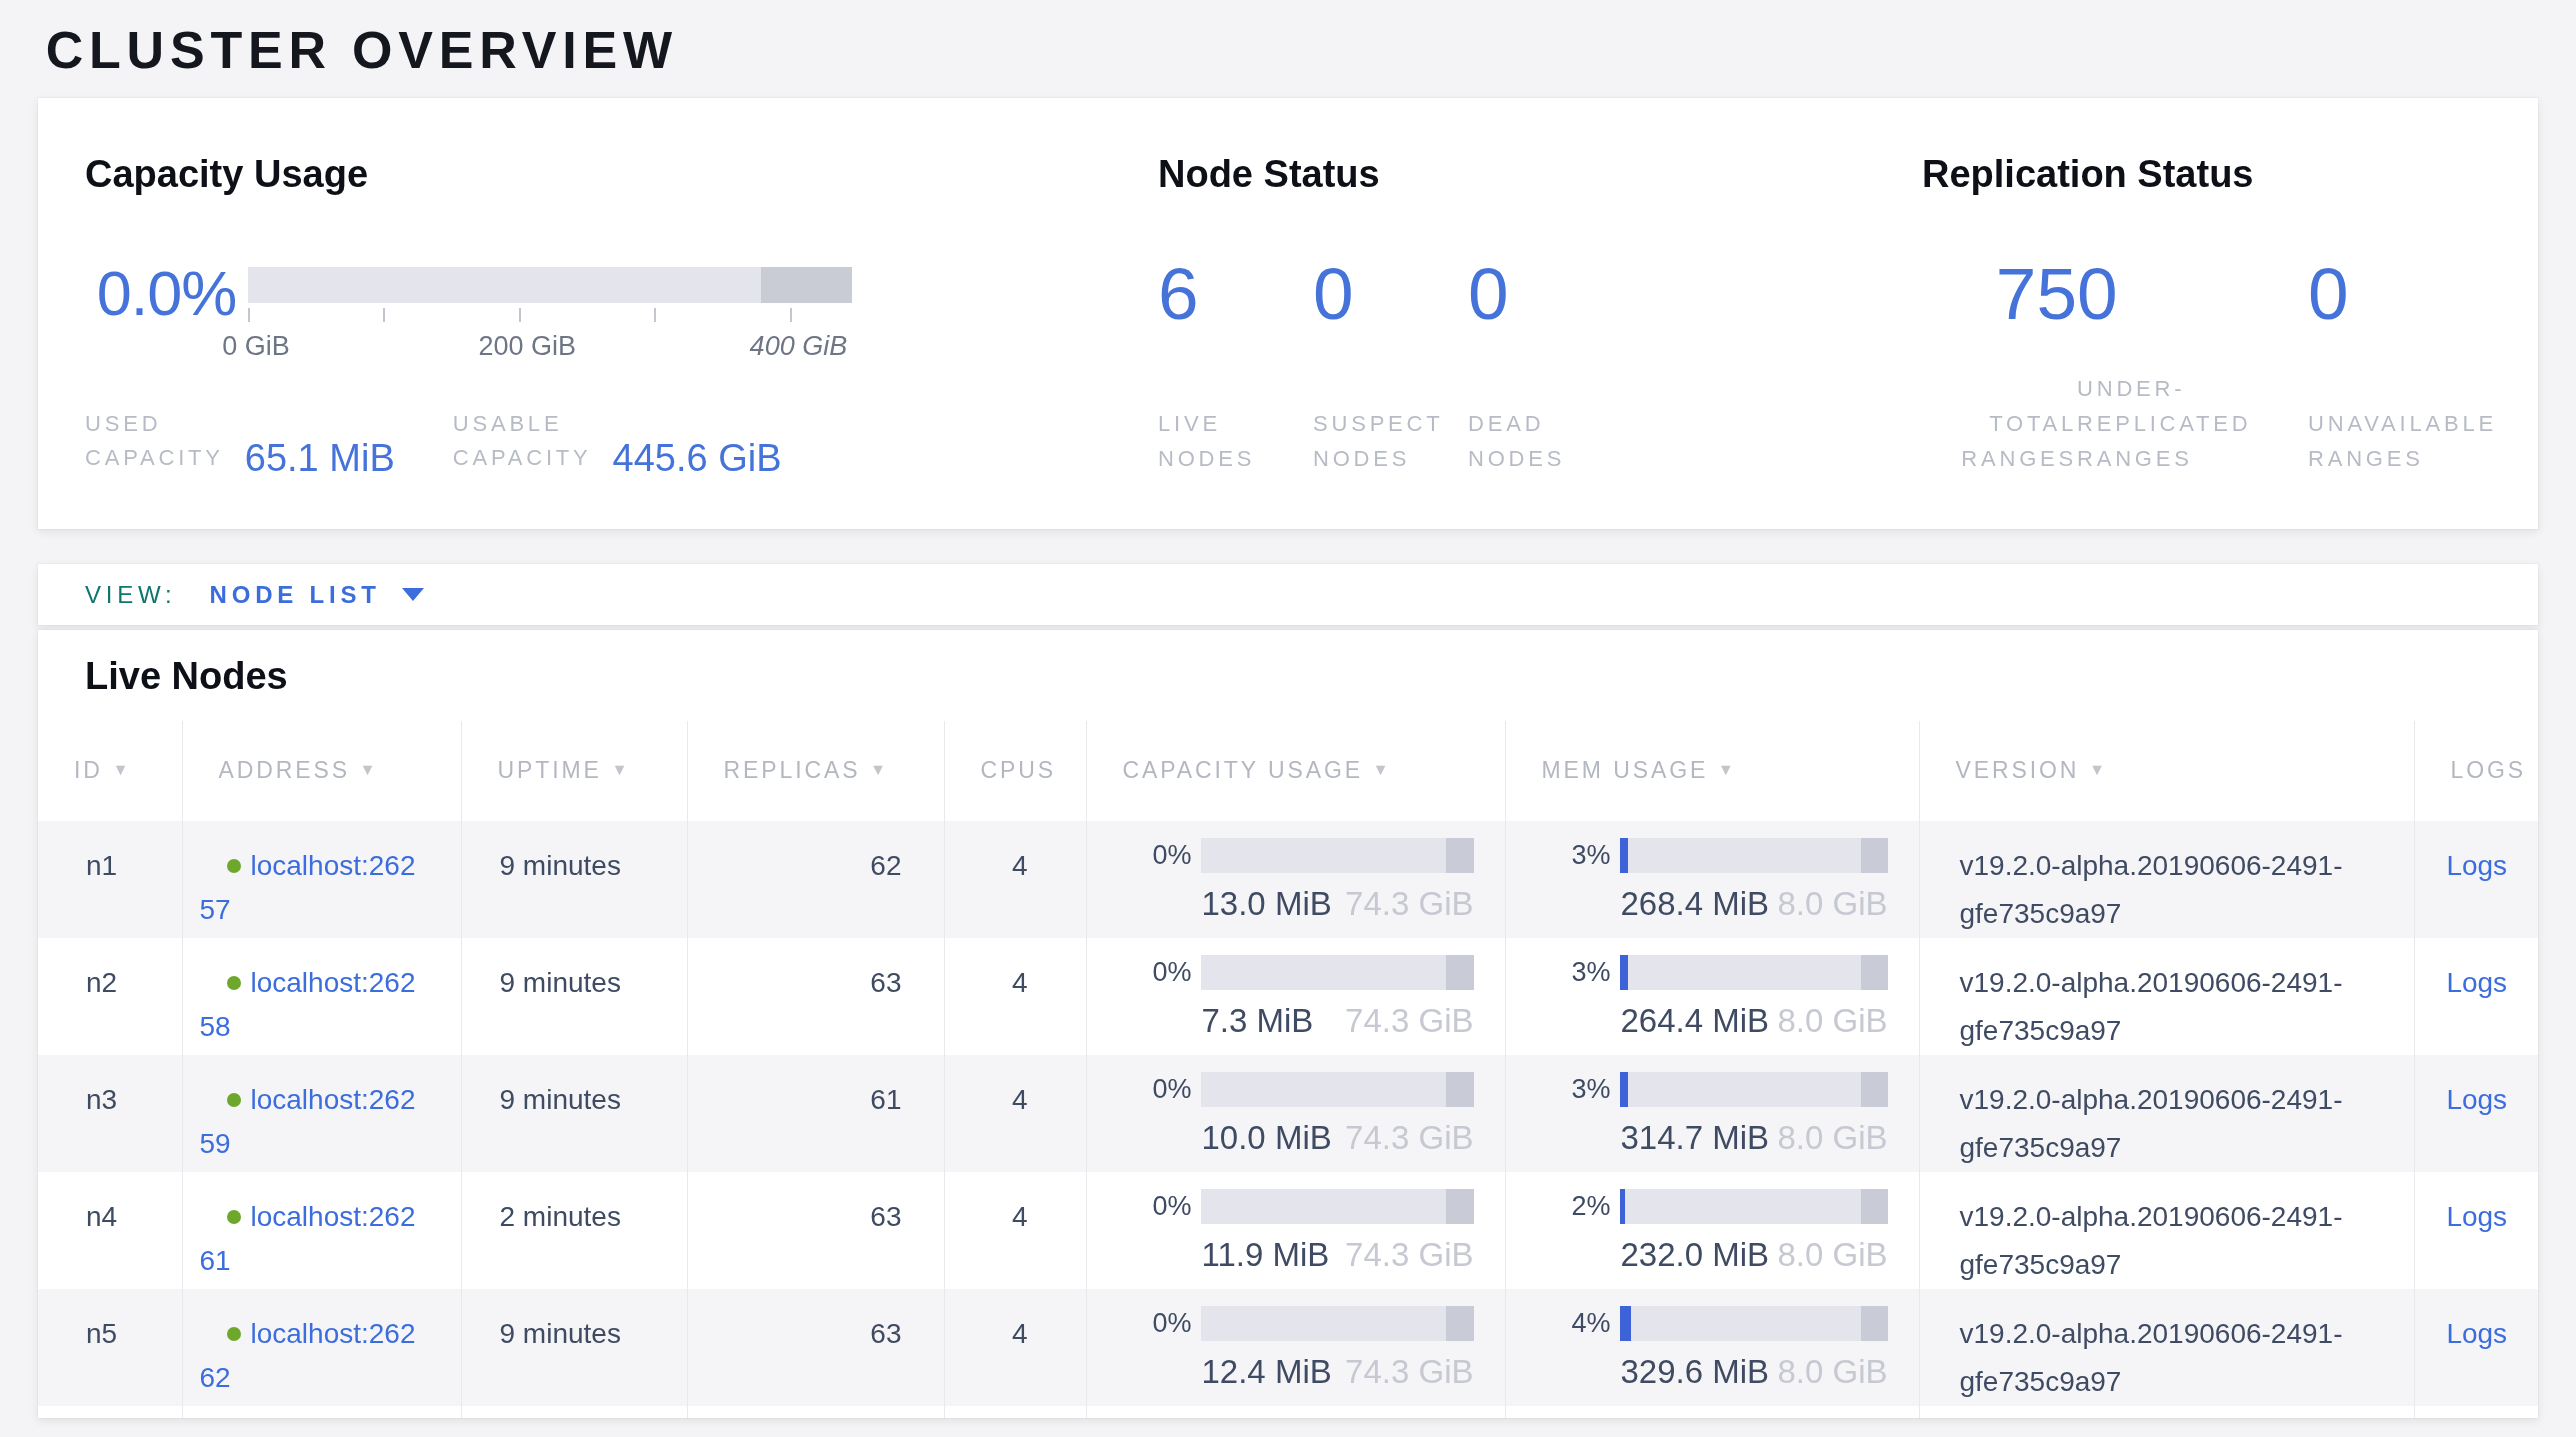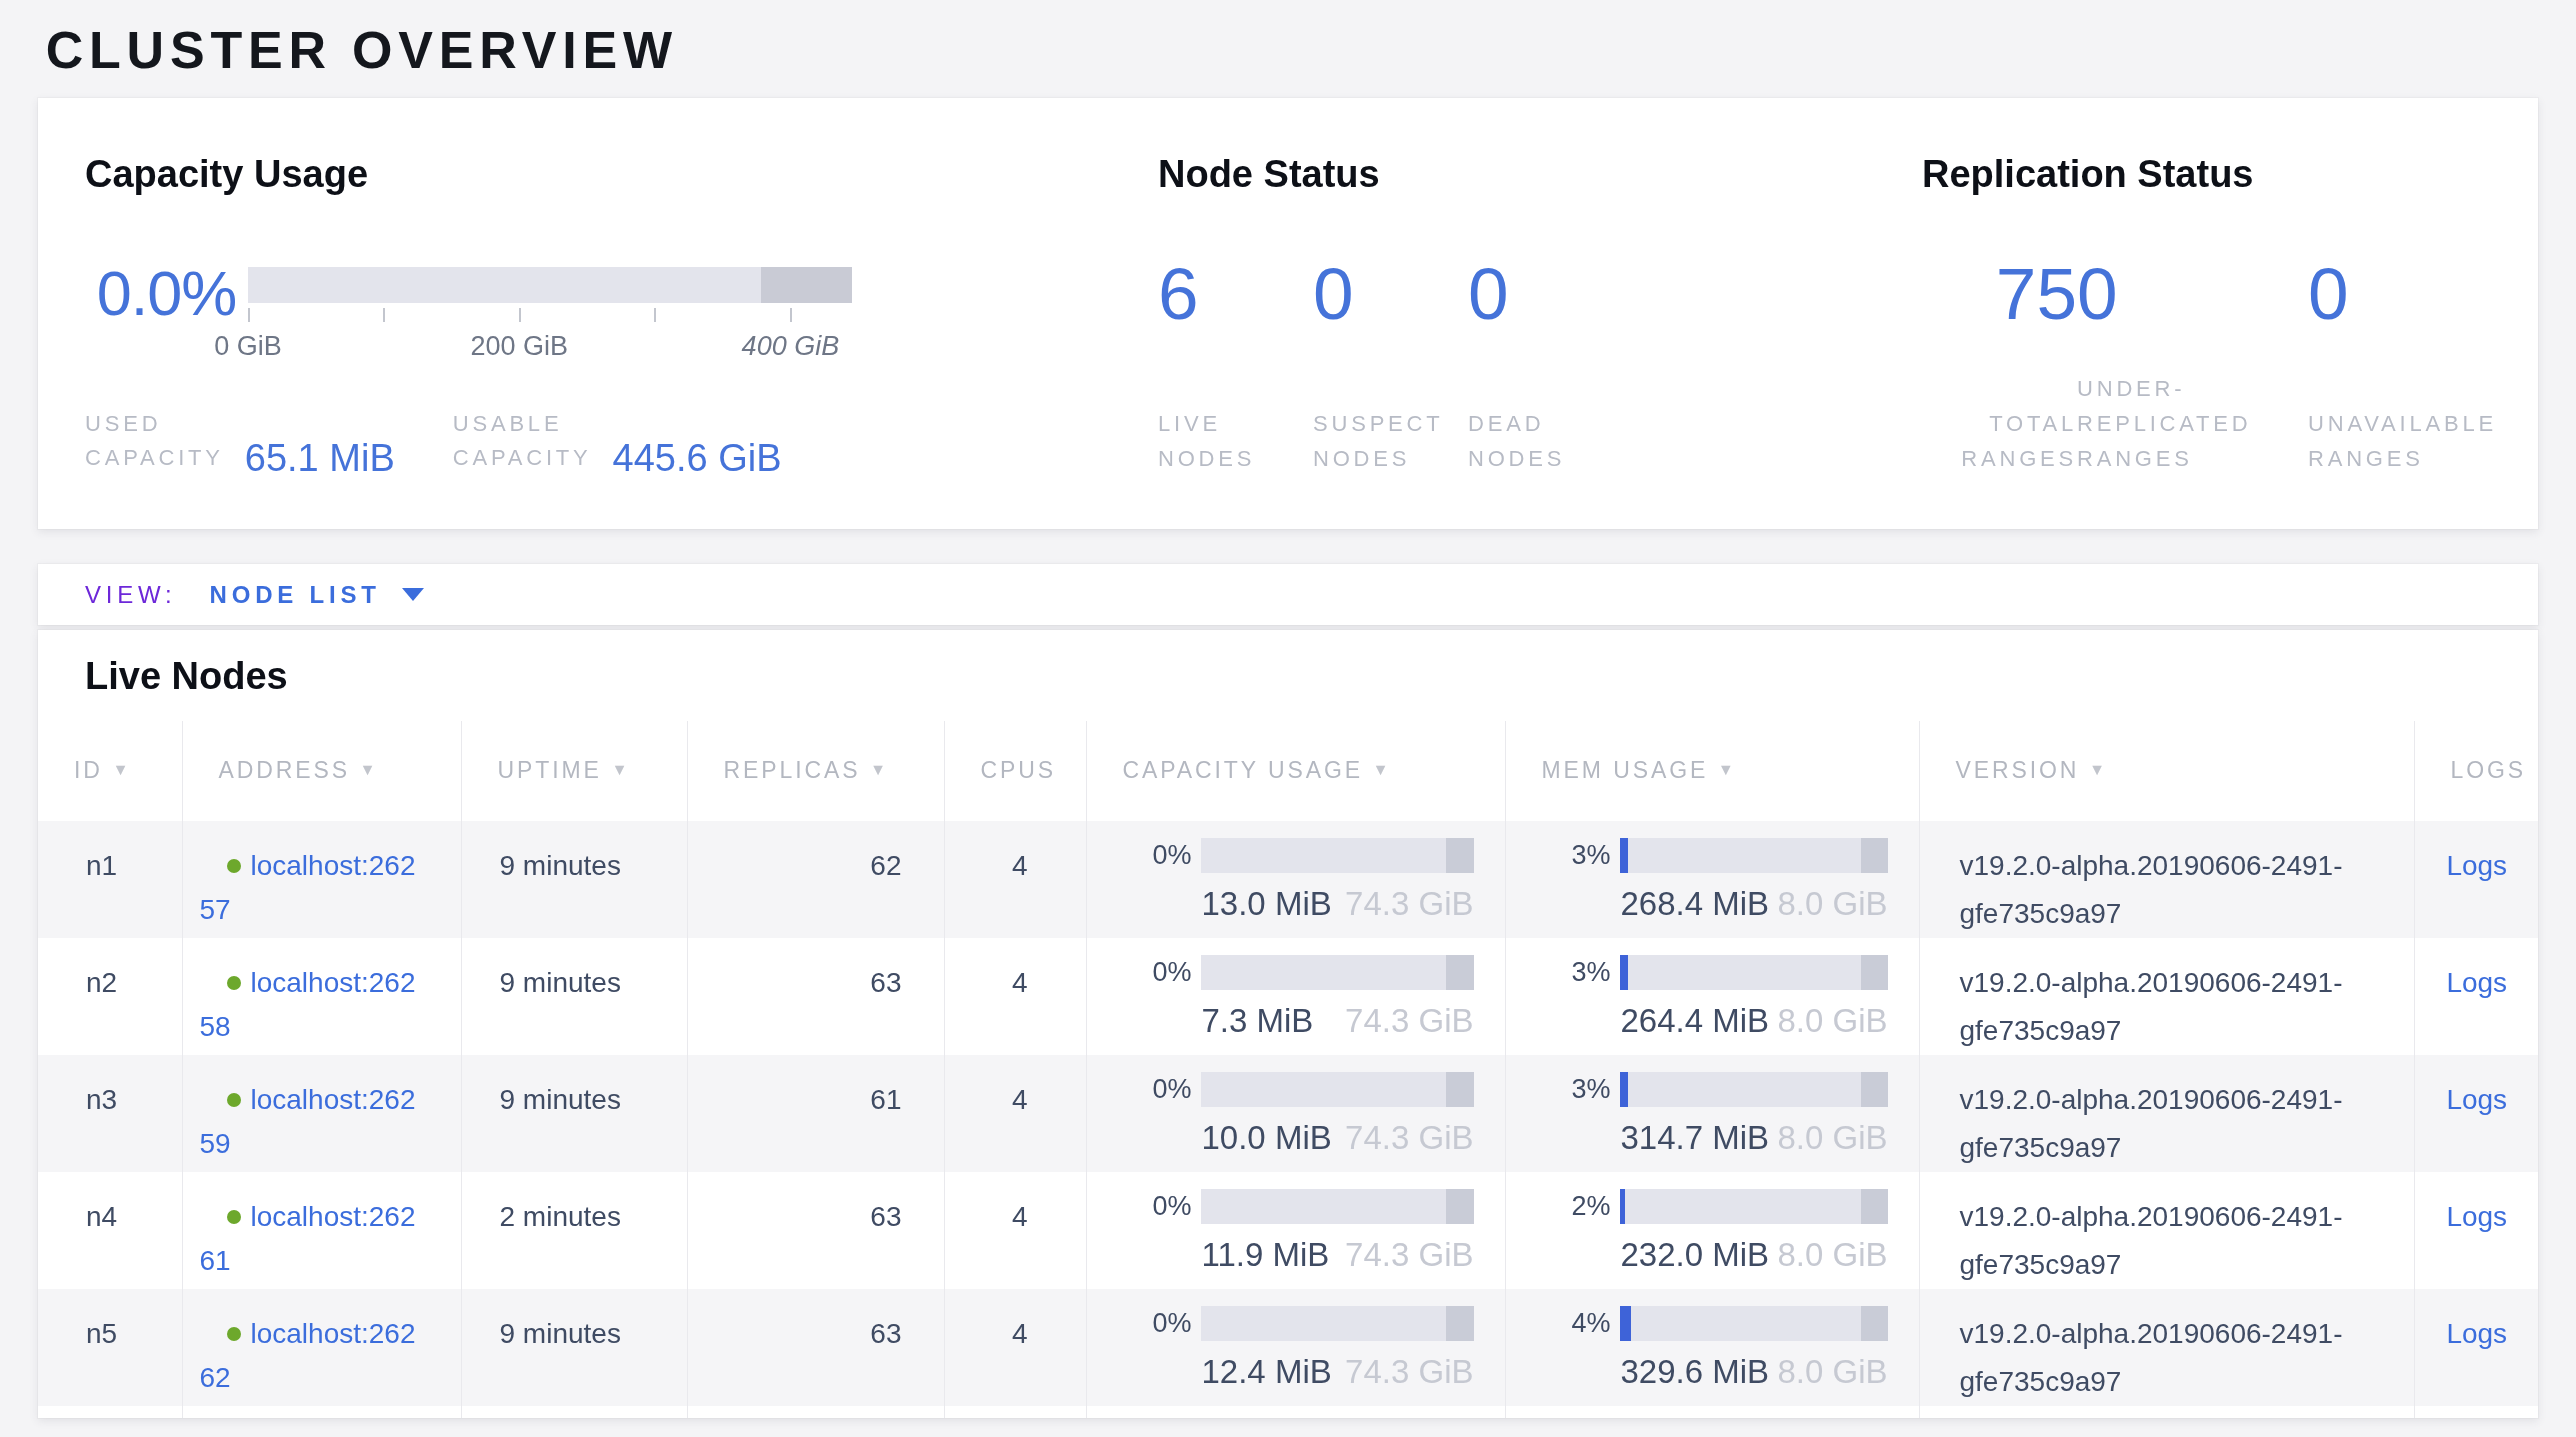--- a/index.html
+++ b/index.html
@@ -45,21 +45,21 @@
     color:var(--accent);
     text-align:center;
   }
   .cap-meter{width:604px;padding-top:9.6px;}
   .cap-bar{height:36px;background:var(--track);position:relative;}
   .cap-bar .endcap{position:absolute;right:0;top:0;bottom:0;width:15%;background:var(--track-cap);}
   .cap-ticks{position:relative;height:56px;margin-top:5.8px;}
   .tick{position:absolute;top:0;width:1.9px;height:13.4px;background:#c3c6ce;}
   .tick-label{
     position:absolute;top:23px;transform:translateX(-50%);
-    font-size:27px;color:#6e7686;white-space:nowrap;
+    font-size:27px;color:#6e7686;white-space:nowrap;margin-left:8px;
   }
   .stats-row{display:flex;margin-top:48px;}
   .stat-pair{display:flex;align-items:flex-end;margin-right:58px;}
   .stat-mini-label{
     font-size:22px;letter-spacing:3.8px;line-height:34px;
     color:var(--label-gray);white-space:pre-line;
   }
   .stat-mini-value{
     font-size:38px;line-height:40px;color:var(--accent);
     margin-left:21px;position:relative;top:2.9px;white-space:nowrap;
@@ -73,21 +73,21 @@
   .stat-col .num{font-size:73px;line-height:73px;color:var(--accent);}
   .stat-col .lbl{
     font-size:22px;letter-spacing:3.8px;line-height:35px;
     color:var(--label-gray);white-space:pre-line;
   }
   
   .view-bar{
     margin-top:35px;height:61px;
     display:flex;align-items:center;padding-left:47px;box-sizing:border-box;
   }
-  .view-label{font-size:24px;letter-spacing:4.8px;color:#6d28d9;font-weight:500;}
+  .view-label{font-size:24px;letter-spacing:4.8px;color:#0f766e;font-weight:500;}
   .view-value{font-size:24px;letter-spacing:4.8px;color:var(--link);font-weight:600;margin-left:33px;cursor:pointer;}
   .caret{
     width:0;height:0;margin-left:21px;
     border-left:11.5px solid transparent;border-right:11.5px solid transparent;
     border-top:13.4px solid var(--link);
   }
   
   .table-card{margin-top:4.8px;height:788px;overflow:hidden;}
   .table-card h2{margin:0;padding:25px 0 23px 47px;font-size:38px;line-height:43px;font-weight:700;color:#0d1017;}
   table{width:100%;border-collapse:collapse;table-layout:fixed;}

